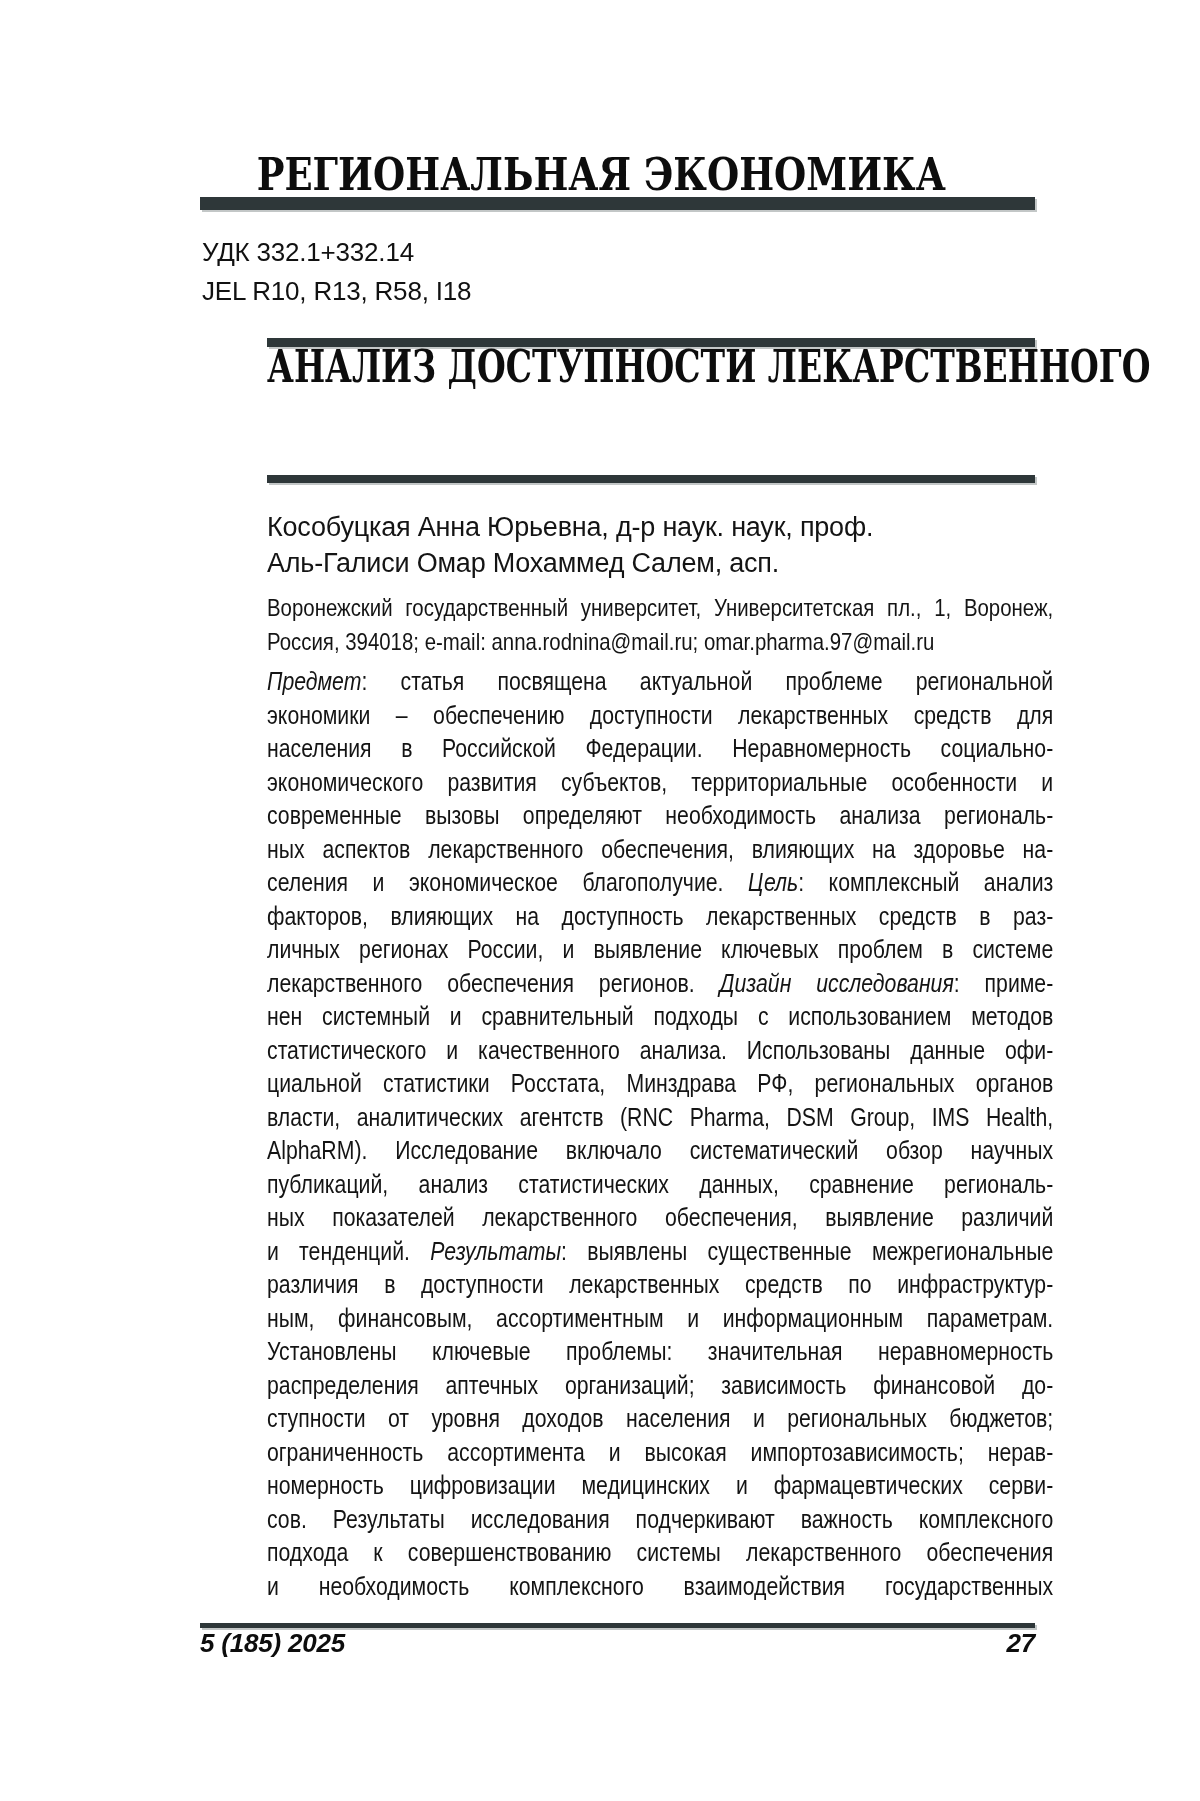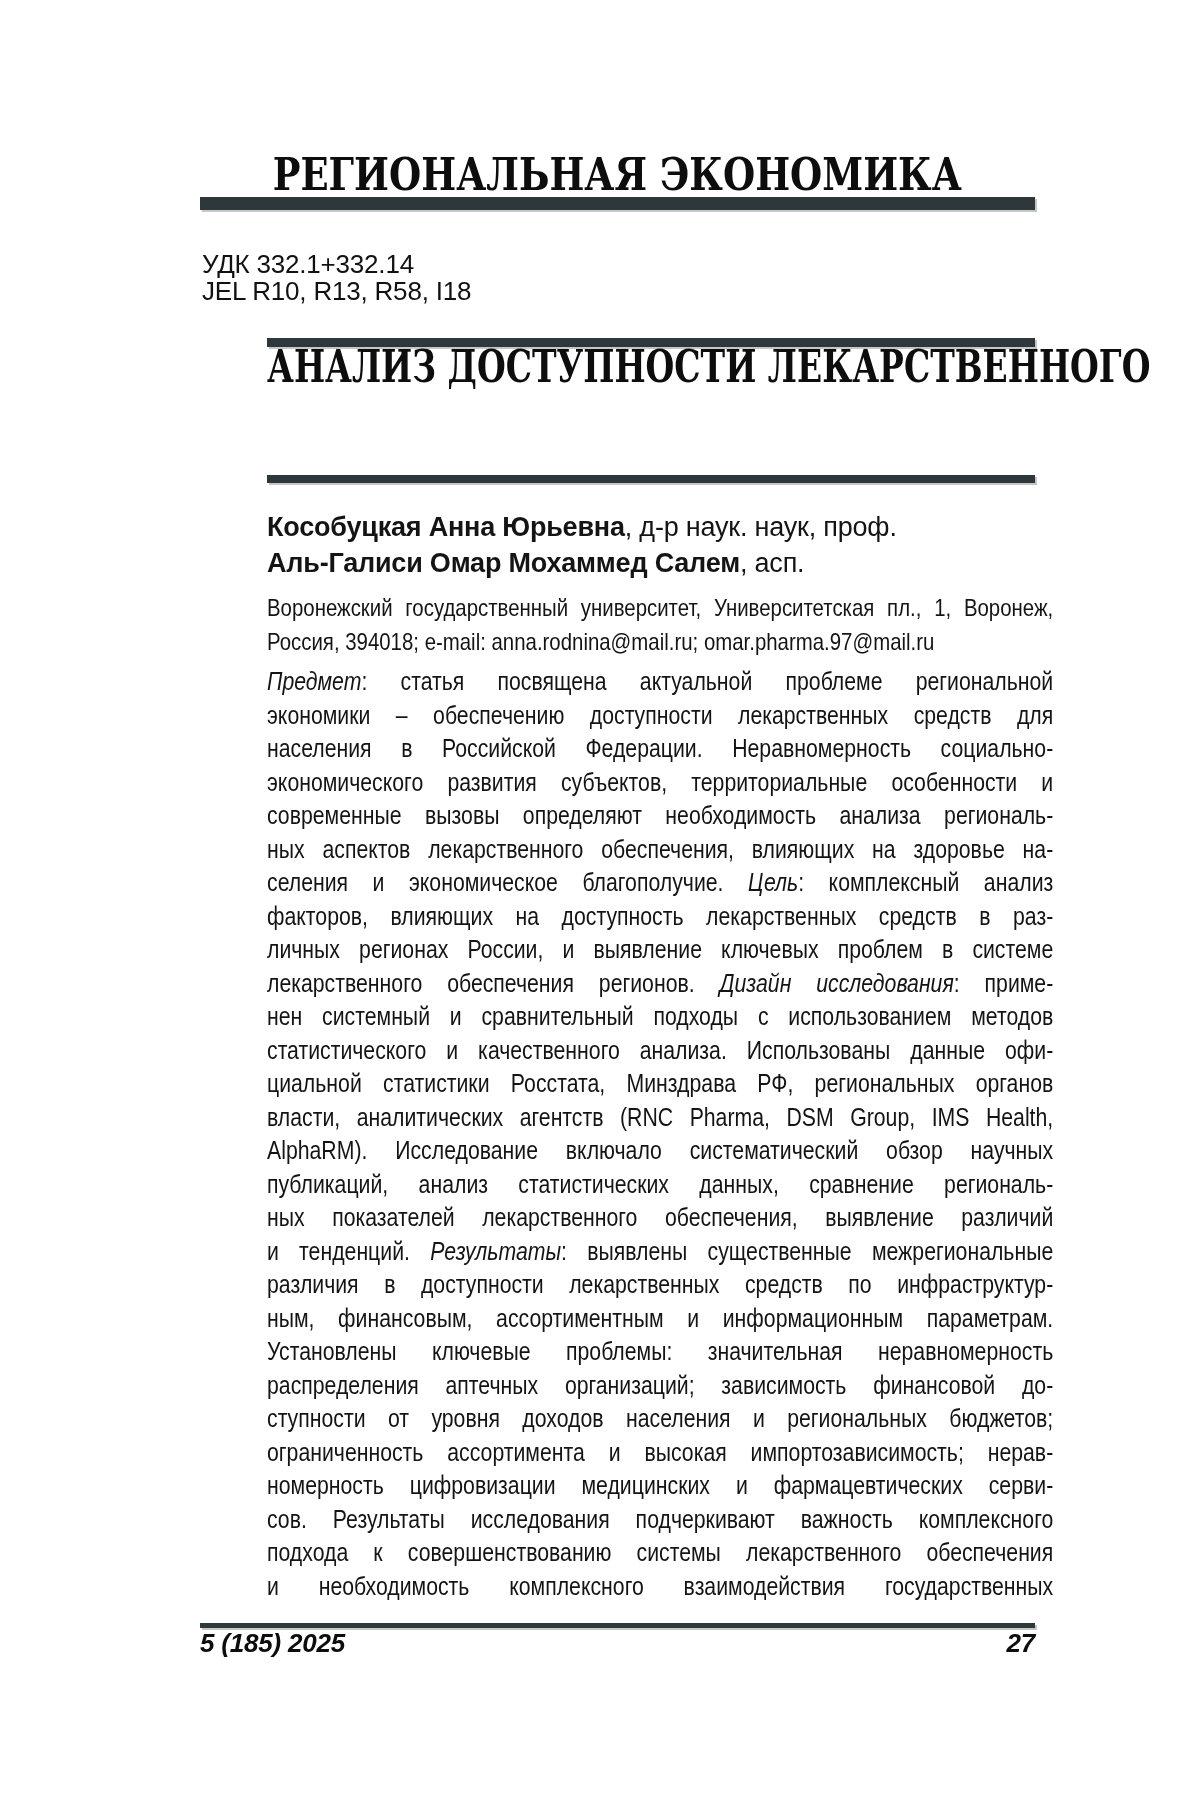--- a/index.html
+++ b/index.html
@@ -22,29 +22,29 @@
   .condT{display:inline-block;transform:scaleX(0.75);transform-origin:0 50%;}
 
   
   .rule{position:absolute;background:#2e3739;box-shadow:2px 2px 0 #c3c7c7;}
   .header-rule{left:200px;top:197px;width:835px;height:13px;}
   .title-rule-top{left:267px;top:338px;width:768px;height:9px;}
   .title-rule-bottom{left:267px;top:475px;width:768px;height:8px;}
   .footer-rule{left:200px;top:1623px;width:835px;height:5px;}
 
   .header-title{
-    position:absolute;left:200px;top:153px;width:835px;
+    position:absolute;left:184px;top:153px;width:835px;
     text-align:center;font-size:44px;line-height:44px;
   }
   .meta{
     position:absolute;left:202px;
     font-size:26px;line-height:30px;color:#111;
     letter-spacing:-0.2px;
   }
-  .udc{top:237px;margin-top:12px;}
+  .udc{top:237px;}
   .jel{top:276px;text-align:right;}
 
   .article-title{
     position:absolute;left:267px;top:345px;width:790px;
     font-size:44px;line-height:44px;
   }
 
   .authors{
     position:absolute;left:267px;top:509px;width:790px;
     font-size:27px;line-height:36px;letter-spacing:-0.2px;
@@ -57,21 +57,21 @@
     font-size:24px;line-height:34px;
   }
   .abstract{
     position:absolute;left:267px;top:665px;
     width:925px;transform:scaleX(0.85);transform-origin:0 0;
     font-size:25px;line-height:33.5px;
   }
   .tline{text-align:left;}
   .jfull{text-align:justify;text-align-last:justify;}
   .it{font-style:italic;}
-  .bd{font-weight:bold;margin-top:7px;}
+  .bd{font-weight:normal;margin-top:7px;}
 
   .footer{
     position:absolute;left:200px;top:1628px;width:835px;
     display:flex;justify-content:space-between;
     font-size:26px;font-weight:bold;letter-spacing:-0.2px;color:#0d0d0d;font-style:italic;
   }
 </style>
 </head>
 <body>
 

